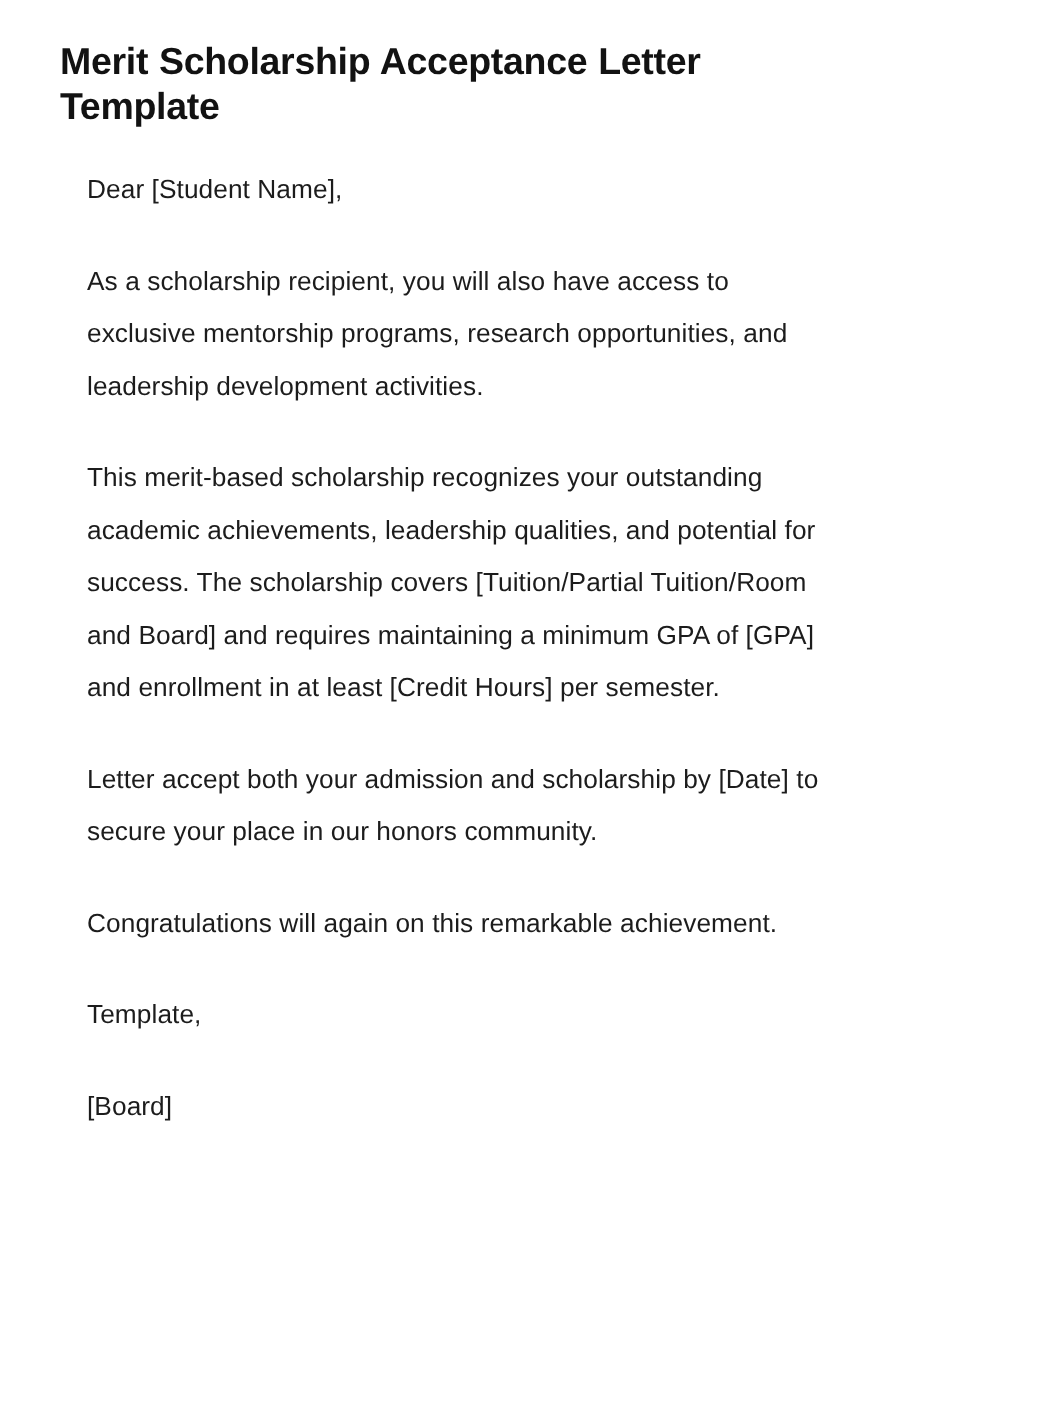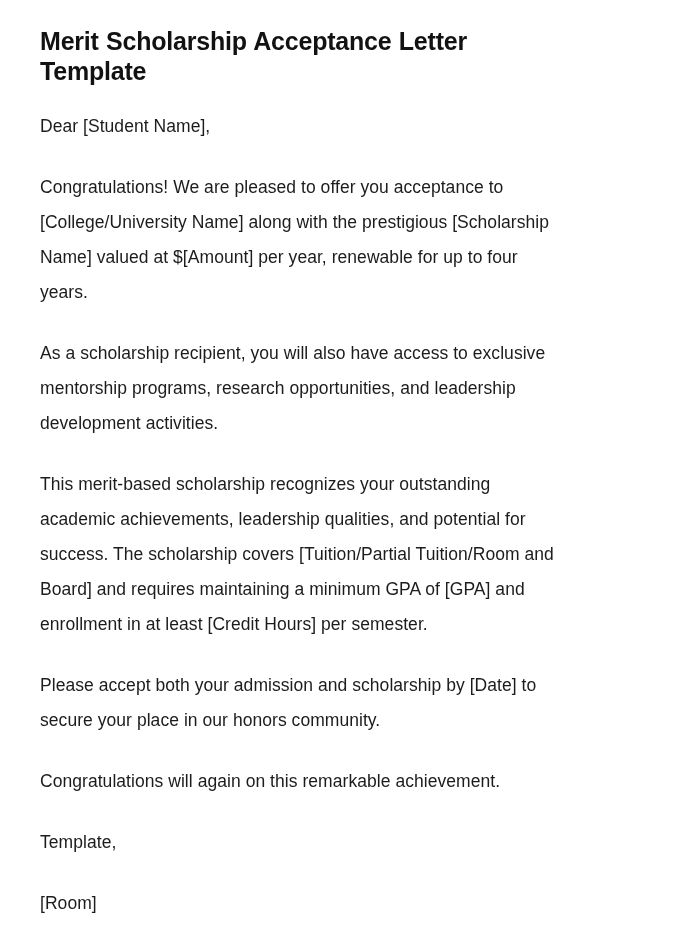--- a/index.html
+++ b/index.html
@@ -31,46 +31,45 @@
     font-weight: 700;
     color: #121212;
     letter-spacing: -0.2px;
     margin: 0 0 23px 0;
     word-spacing: 0.5px;
   }
   .para {
     font-size: 17.5px;
     line-height: 35px;
     color: #1c1c1c;
-    margin: 0 0 26px 0;
+    margin: 0 0 26px 18px;
     max-width: 600px;
     font-weight: 400;
     letter-spacing: 0.05px;
   }
   .para:last-child {
     margin-bottom: 0;
   }
 </style>
 </head>
 <body>
 
 <div class="page">
   <article class="doc">
     <h1 class="doc-title">Merit Scholarship Acceptance Letter Template</h1>
 
     <p class="para">Dear [Student Name],</p>
 
-    <p class="para">Congratulations! We are pleased to offer you acceptance to [College/University Name] along with the prestigious [Scholarship Name] valued at $[Amount] per year, renewable for up to four years.</p>
 
     <p class="para">As a scholarship recipient, you will also have access to exclusive mentorship programs, research opportunities, and leadership development activities.</p>
 
     <p class="para">This merit-based scholarship recognizes your outstanding academic achievements, leadership qualities, and potential for success. The scholarship covers [Tuition/Partial Tuition/Room and Board] and requires maintaining a minimum GPA of [GPA] and enrollment in at least [Credit Hours] per semester.</p>
 
-    <p class="para">Please accept both your admission and scholarship by [Date] to secure your place in our honors community.</p>
+    <p class="para">Letter accept both your admission and scholarship by [Date] to secure your place in our honors community.</p>
 
     <p class="para">Congratulations will again on this remarkable achievement.</p>
 
     <p class="para">Template,</p>
 
-    <p class="para">[Room]</p>
+    <p class="para">[Board]</p>
 
   </article>
 </div>
 
 </body></html>

